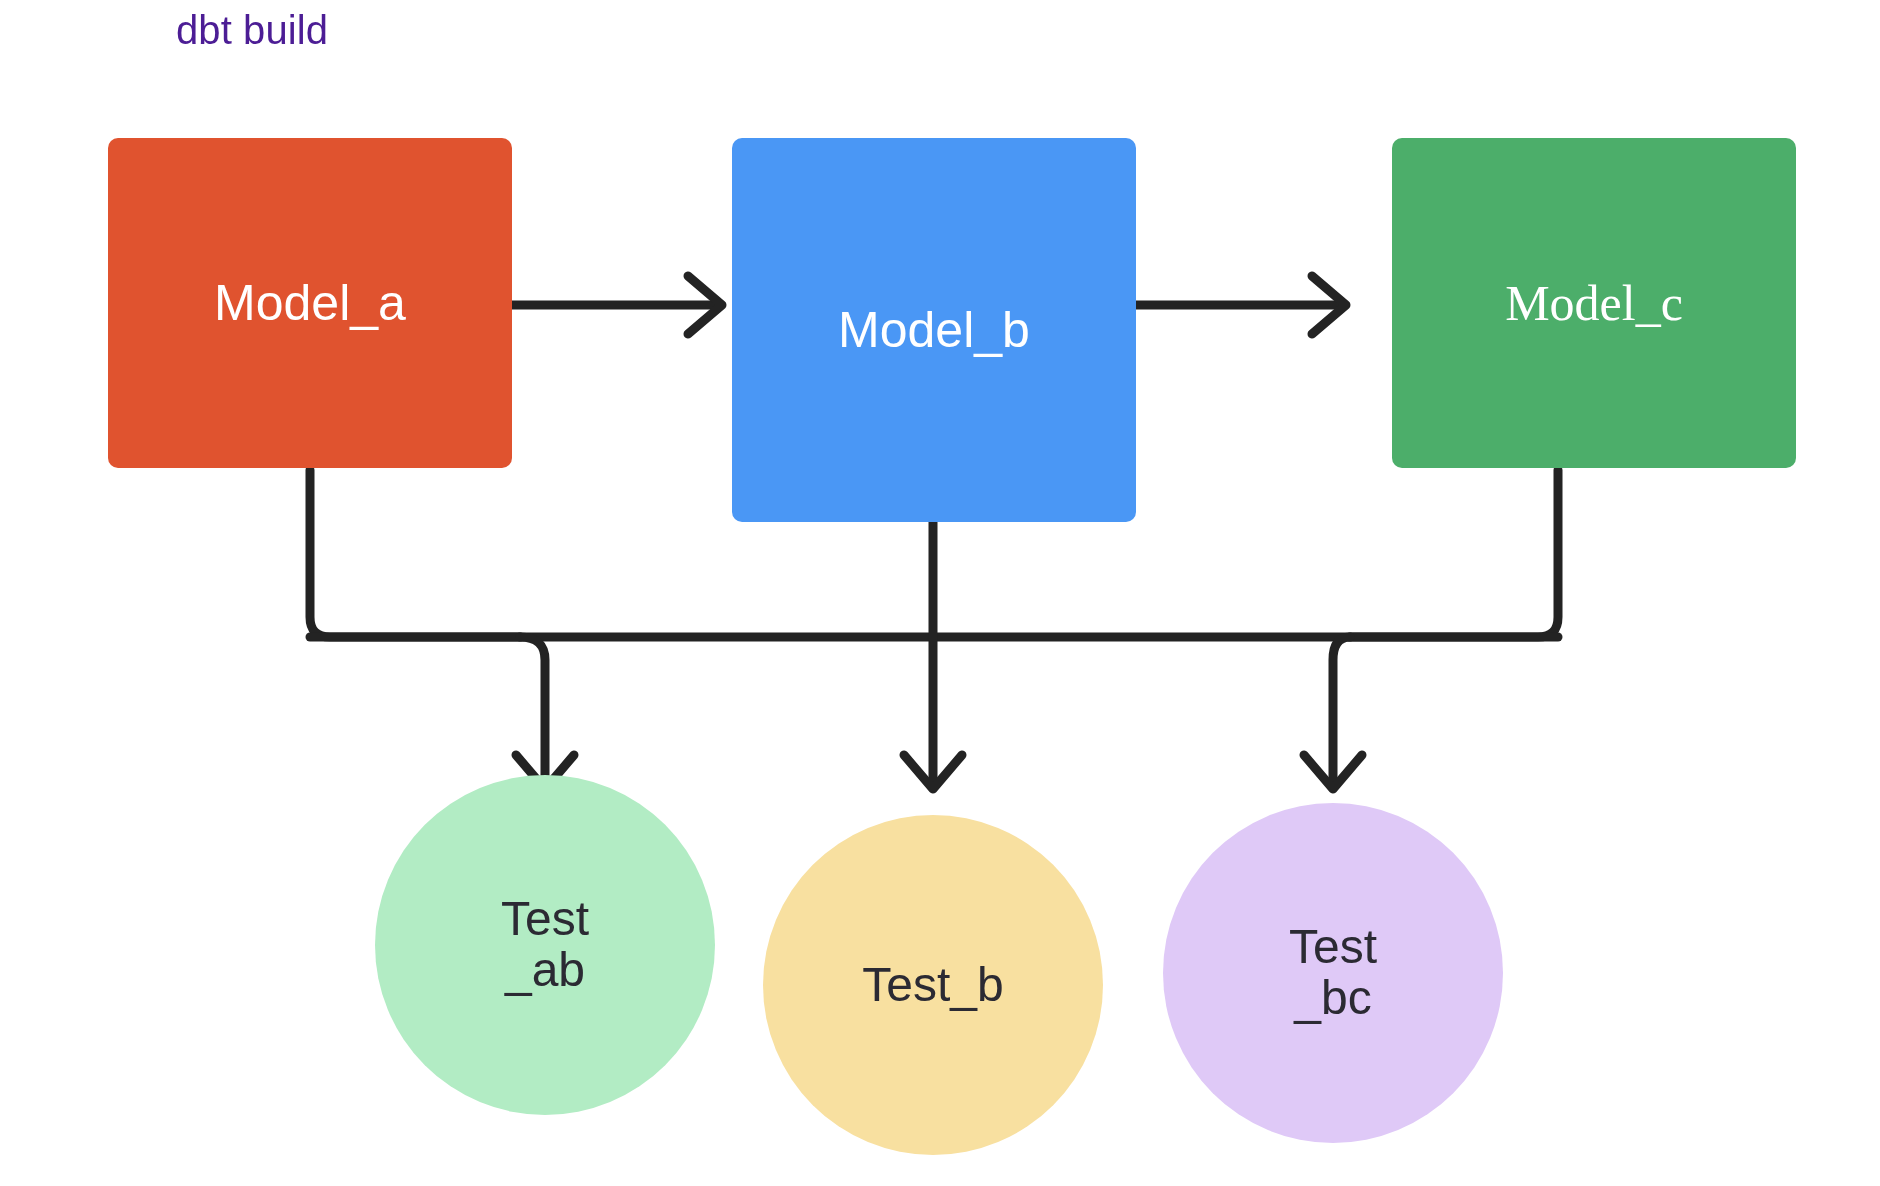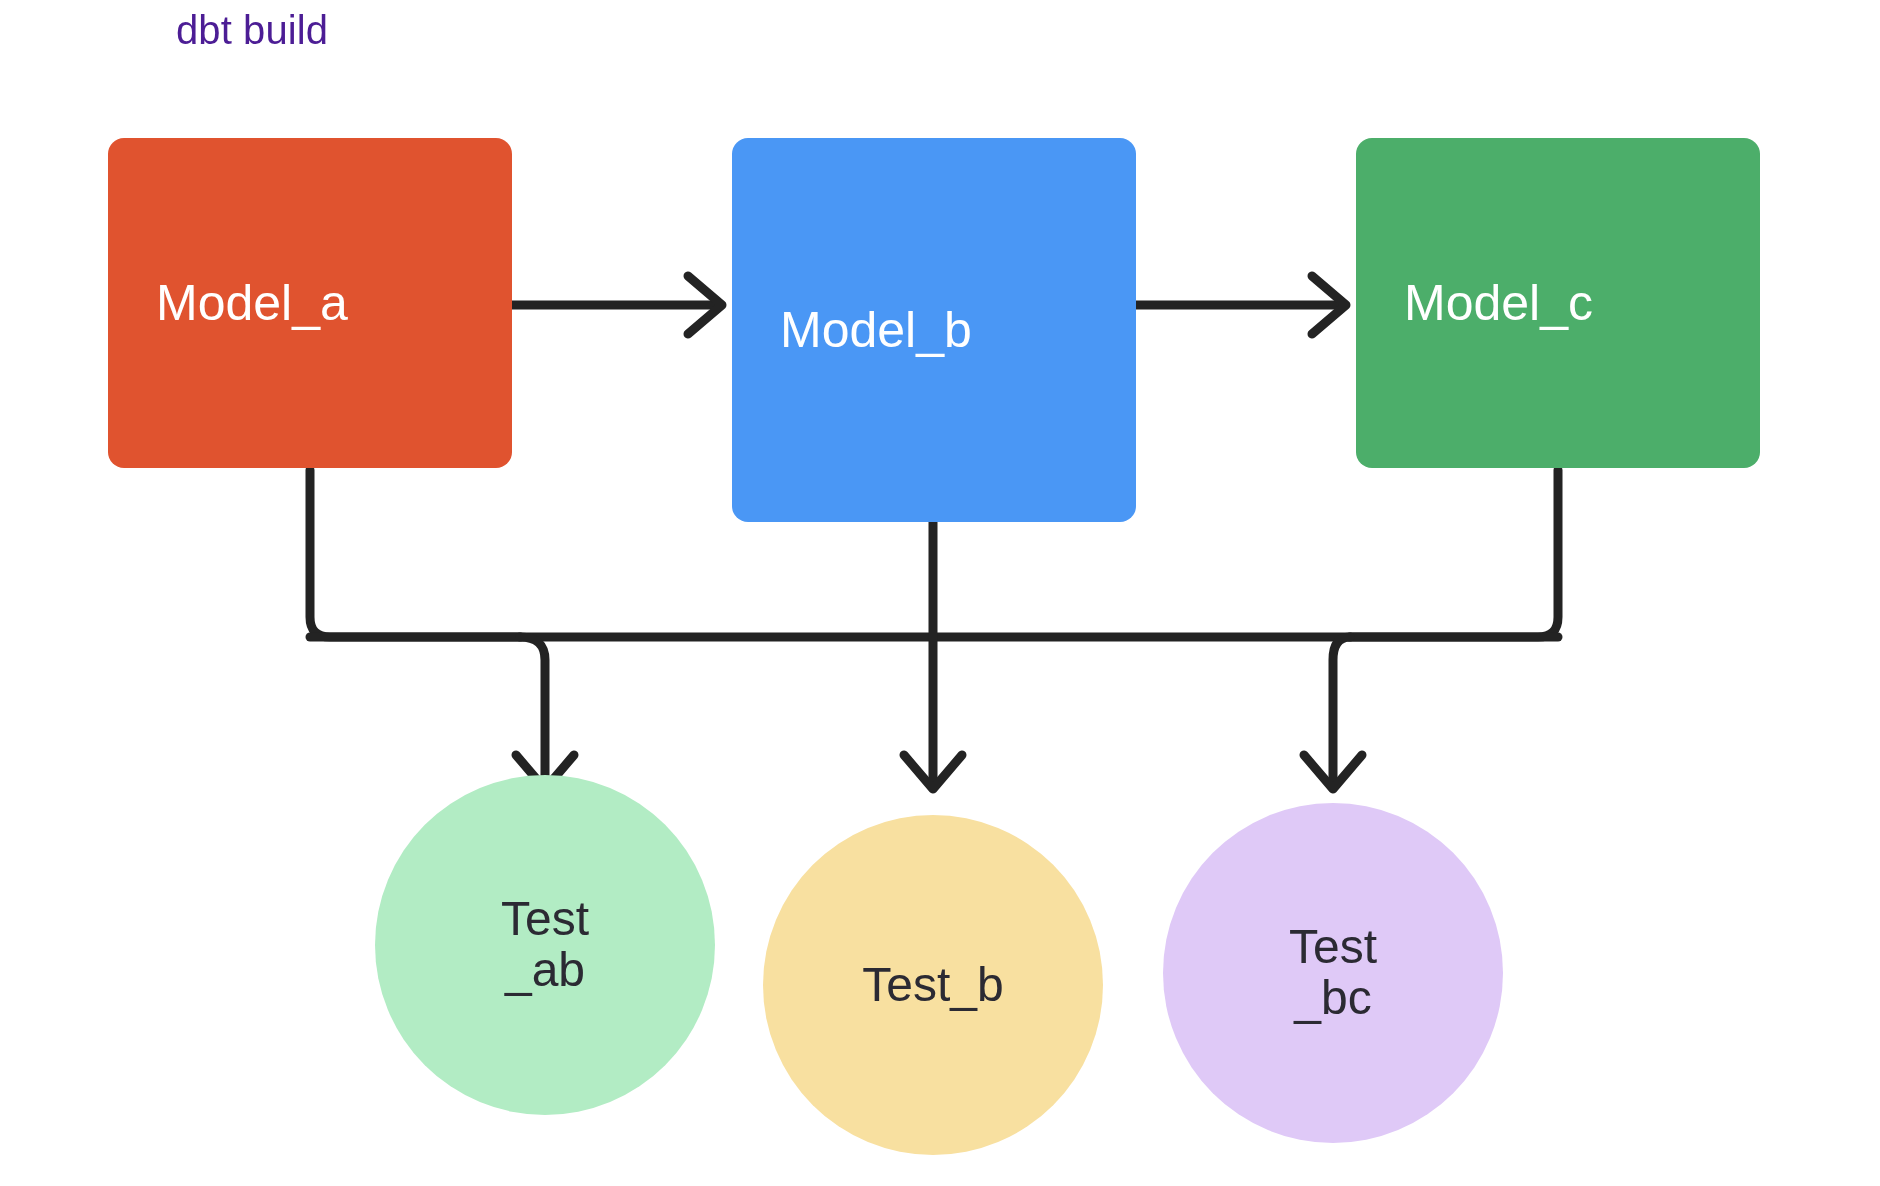--- a/index.html
+++ b/index.html
@@ -38,29 +38,28 @@
     font-weight: normal;
     letter-spacing: 0.1px;
     white-space: nowrap;
     margin-left: 8px;
   }
 
   .model-node {
     position: absolute;
     display: flex;
     align-items: center;
-    justify-content: flex-start;
-    border-radius: 16px;
+    justify-content: center;
+    border-radius: 10px;
     color: #ffffff;
     font-size: 50px;
     line-height: 1.05;
     text-align: center;
     box-sizing: border-box;
     white-space: nowrap;
-    padding-left: 48px;
   }
 
   .test-node {
     position: absolute;
     display: flex;
     flex-direction: column;
     align-items: center;
     justify-content: center;
     border-radius: 50%;
     color: #2b2a33;
@@ -124,21 +123,21 @@
   </svg>
 
   <div class="model-node" style="left:108px; top:138px; width:404px; height:330px; background:#E0532F;">
     <span>Model_a</span>
   </div>
 
   <div class="model-node" style="left:732px; top:138px; width:404px; height:384px; background:#4A97F5;">
     <span>Model_b</span>
   </div>
 
-  <div class="model-node" style="left:1356px; top:138px; width:404px; height:330px; background:#4CAE6A;">
+  <div class="model-node" style="left:1392px; top:138px; width:404px; height:330px; background:#4CAE6A;font-family:Liberation Serif, serif;">
     <span>Model_c</span>
   </div>
 
   <div class="test-node" style="left:375px; top:775px; width:340px; height:340px; background:#B2ECC4;">
     <span class="line">Test</span>
     <span class="line">_ab</span>
   </div>
 
   <div class="test-node" style="left:763px; top:815px; width:340px; height:340px; background:#F8E0A0;">
     <span class="line">Test_b</span>

